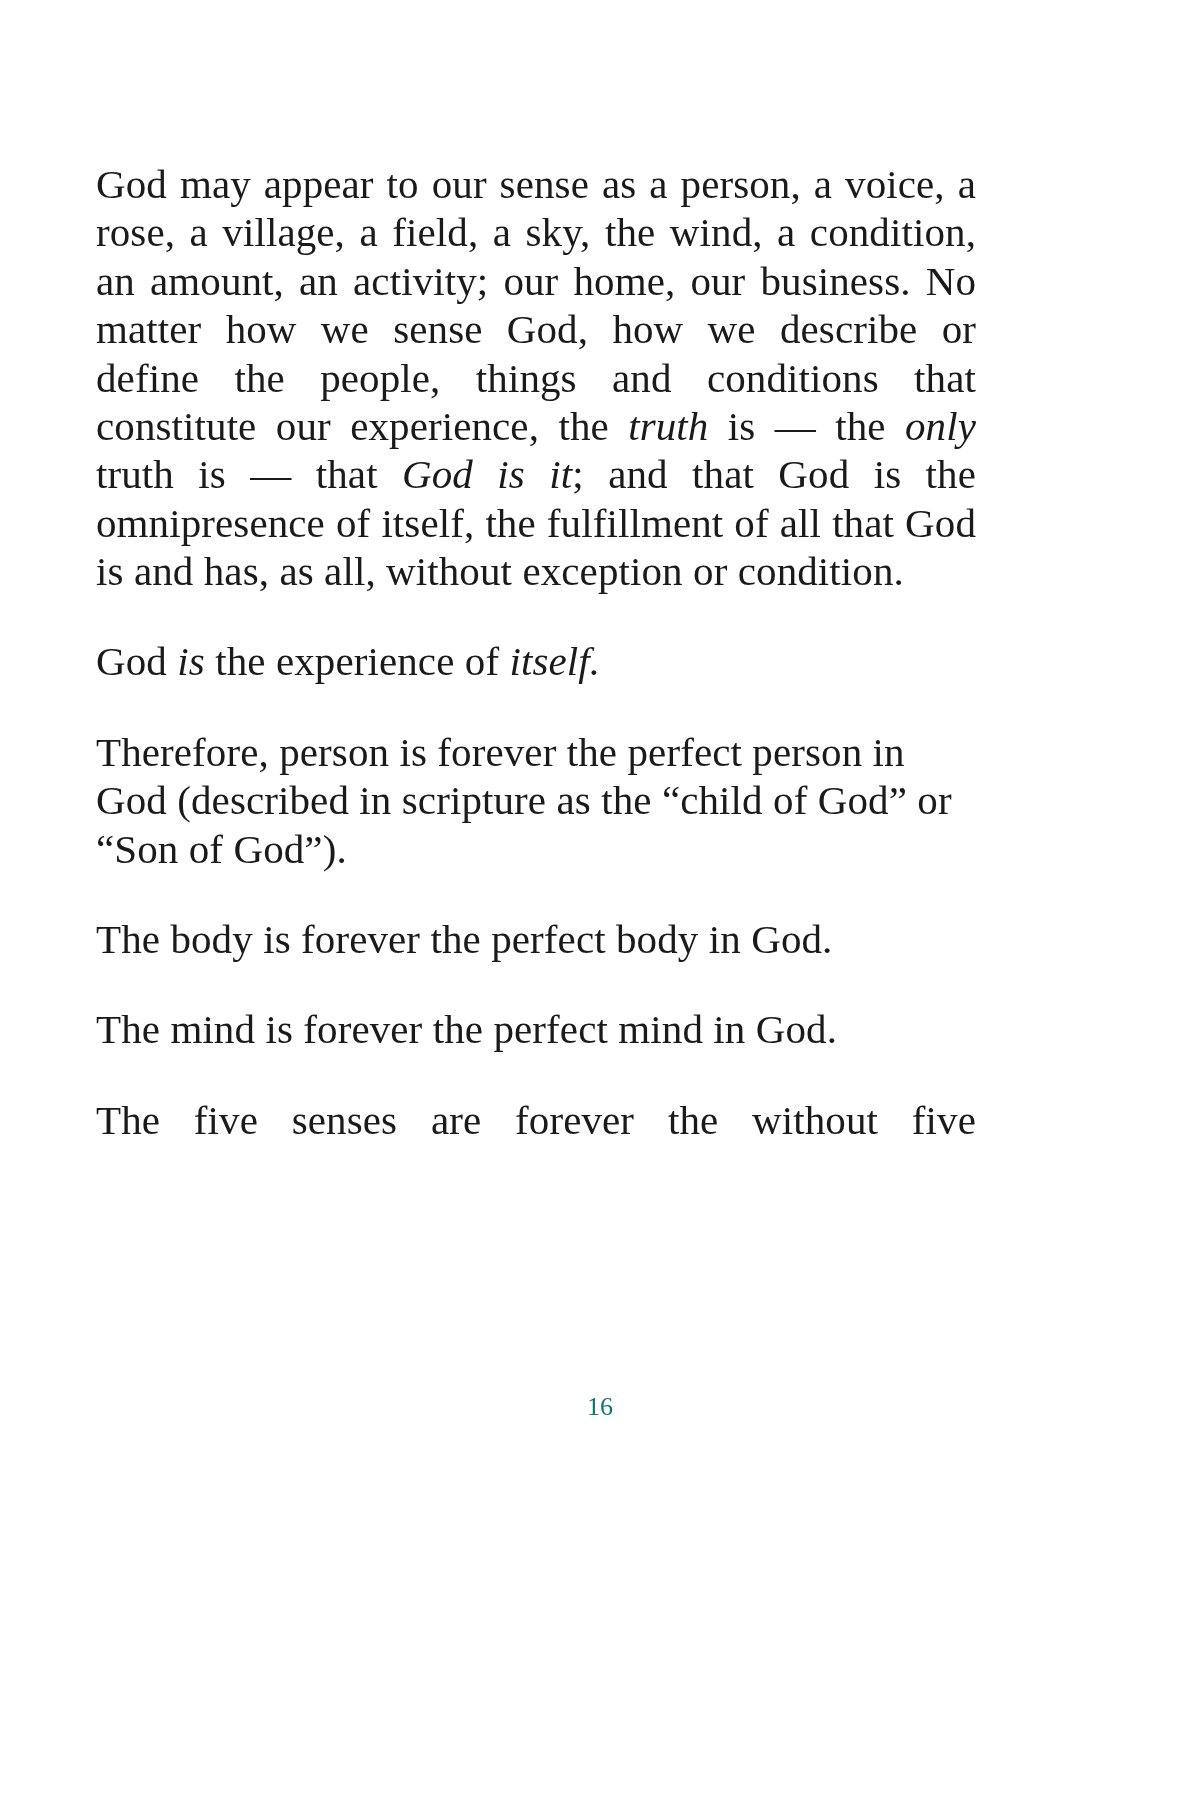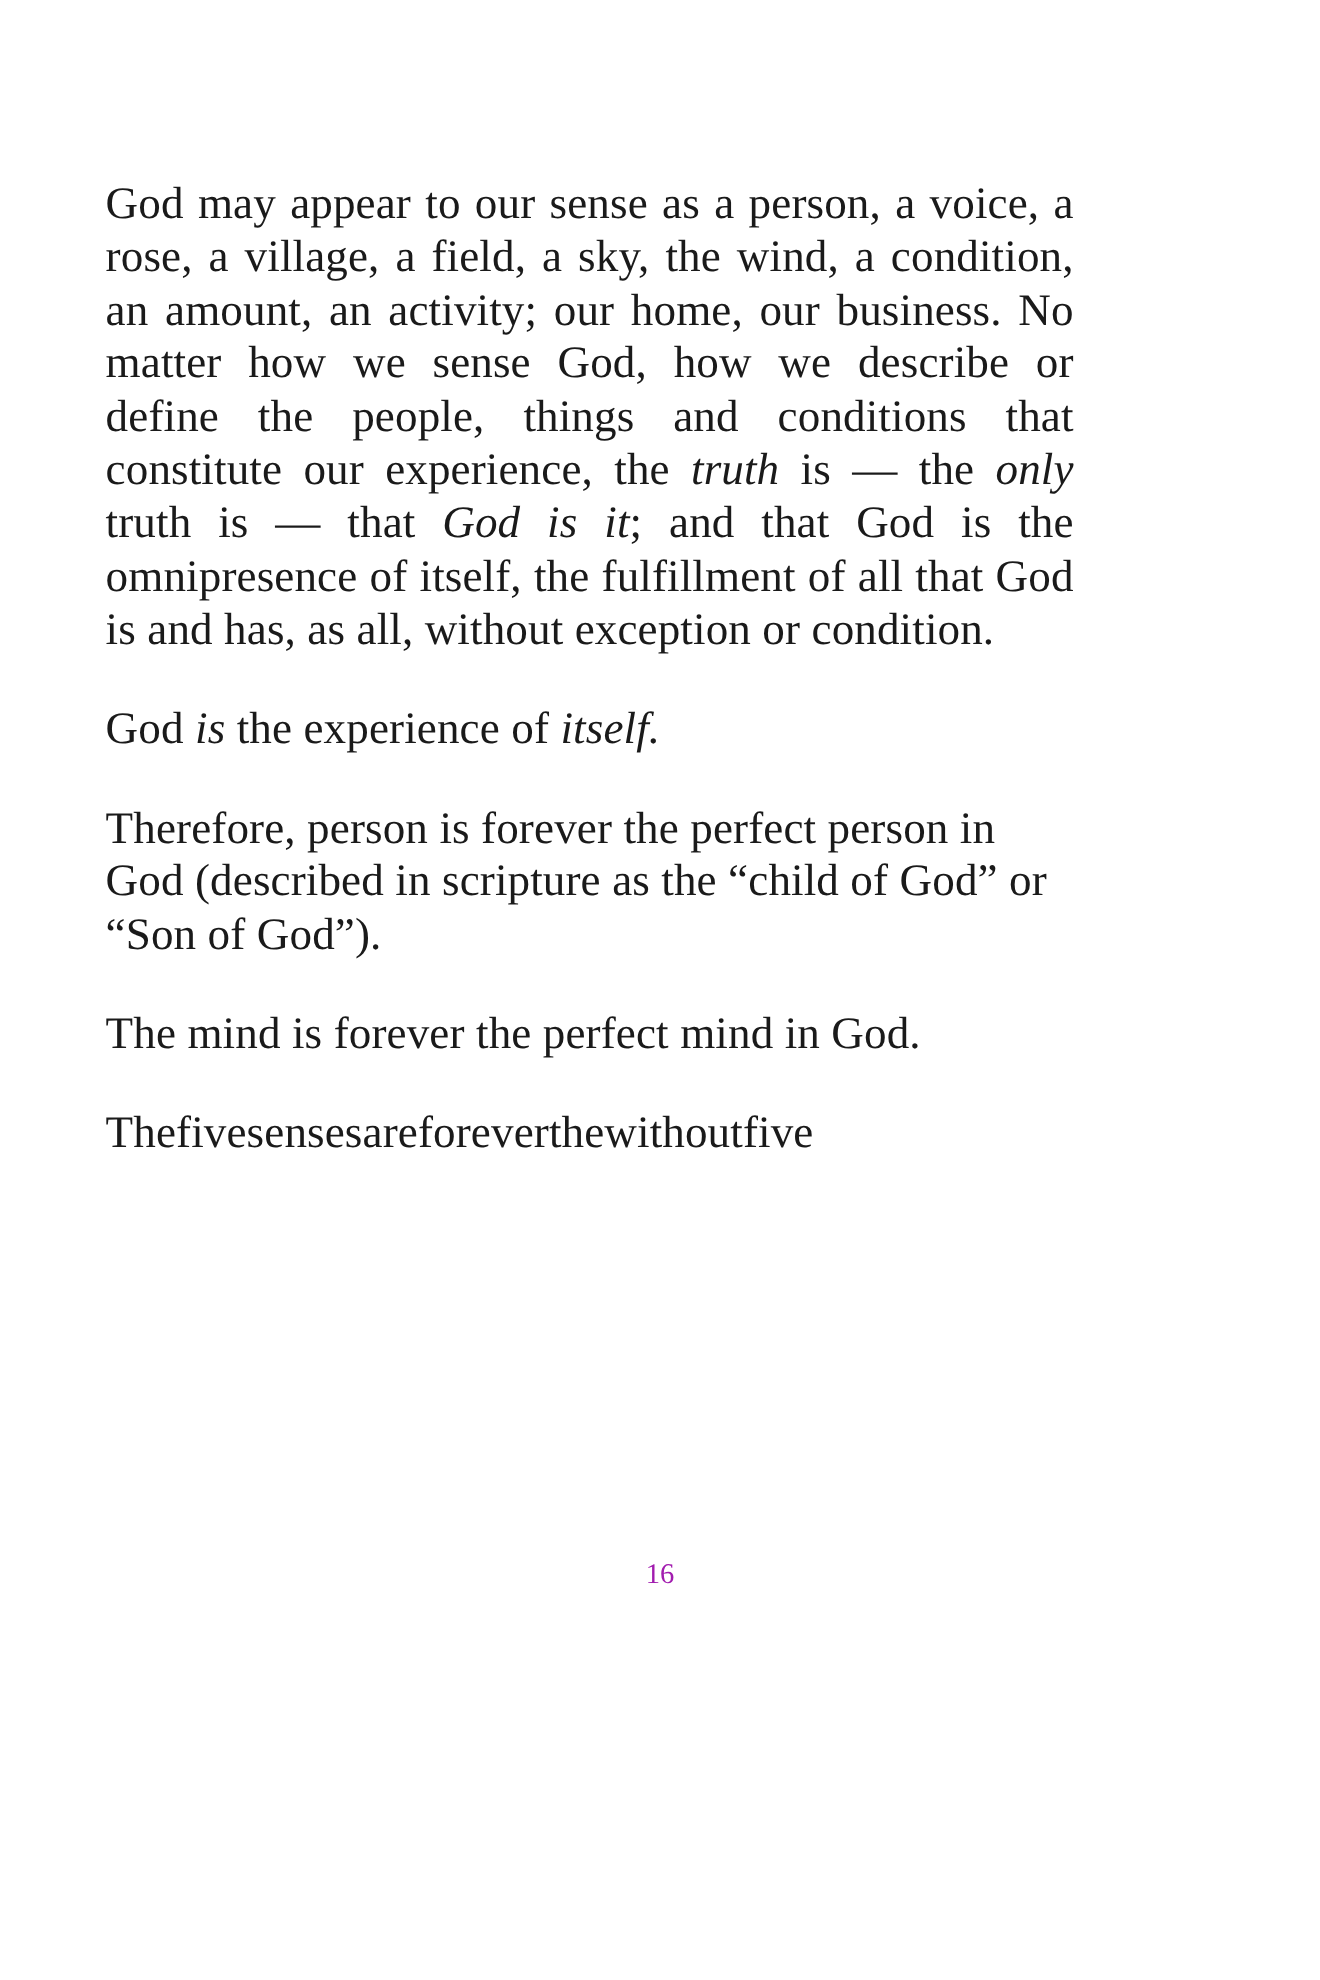--- a/index.html
+++ b/index.html
@@ -47,22 +47,21 @@
     font-style: italic;
   }
   .folio {
     position: absolute;
     left: 0;
     top: 1392px;
     width: 1200px;
     text-align: center;
     font-size: 26px;
     font-family: "Liberation Serif", serif;
-    color: #a21caf;
-    margin-top: 24px;
+    color: #0f766e;
   }
 </style>
 </head>
 <body>
 
 <div class="page">
 
   <div class="text-column">
     <p class="para">
       <span>God may appear to our sense as a person, a voice, a rose, a village, a field, a sky, the wind, a condition, an amount, an activity; our home, our business. No matter how we sense God, how we describe or define the people, things and conditions that constitute our experience, the </span><em>truth</em><span> is — the </span><em>only</em><span> truth is — that </span><em>God is it</em><span>; and that God is the omnipresence of itself, the fulfillment of all that God is and has, as all, without exception or condition.</span>
@@ -70,27 +69,30 @@
 
 
     <p class="para ragged">
       <span>God </span><em>is</em><span> the experience of </span><em>itself.</em>
     </p>
 
     <p class="para ragged">
       <span>Therefore, person is forever the perfect person in God (described in scripture as the “child of God” or “Son of God”).</span>
     </p>
 
+    <p class="para ragged">
+      <span>The body is forever the perfect body in God.</span>
+    </p>
 
     <p class="para ragged">
       <span>The mind is forever the perfect mind in God.</span>
     </p>
 
     <p class="para last" style="text-align: justify;">
-      <span style="display: flex; width: 100%; text-align: justify; ">
+      <span style="display: flex; width: 100%; text-align: justify; justify-content: space-between;">
           <span style="display:inline-block">The</span> 
           <span style="display:inline-block">five</span> 
           <span style="display:inline-block">senses</span> 
           <span style="display:inline-block">are</span> 
           <span style="display:inline-block">forever</span> 
           <span style="display:inline-block">the</span> 
           <span style="display:inline-block">without</span> 
           <span style="display:inline-block">five</span>
         </span>
     </p>

